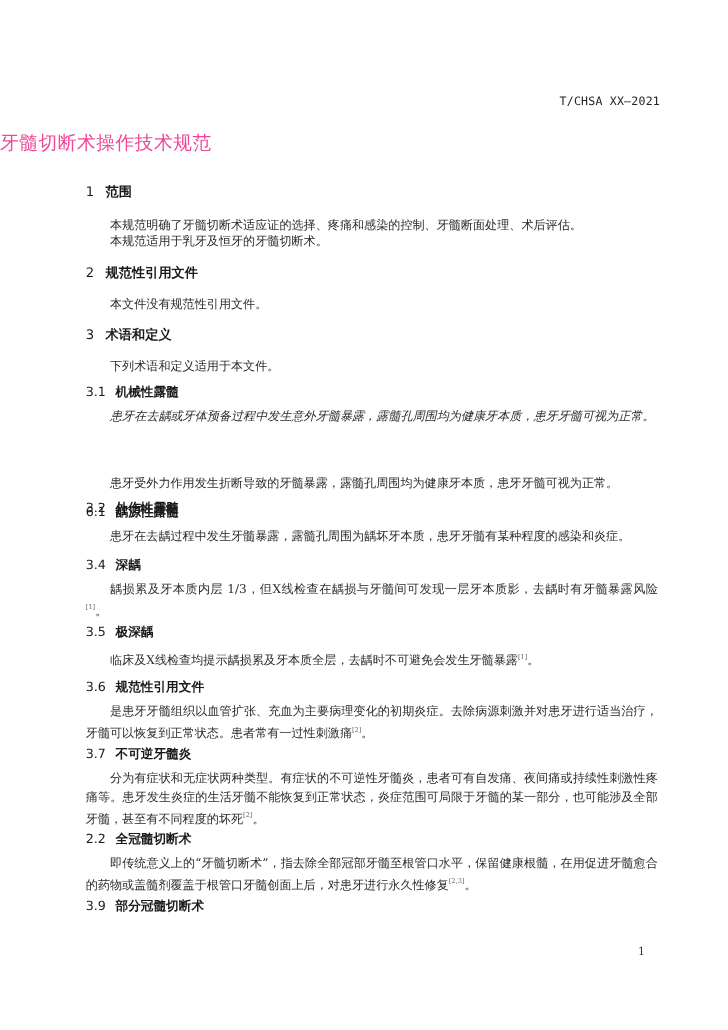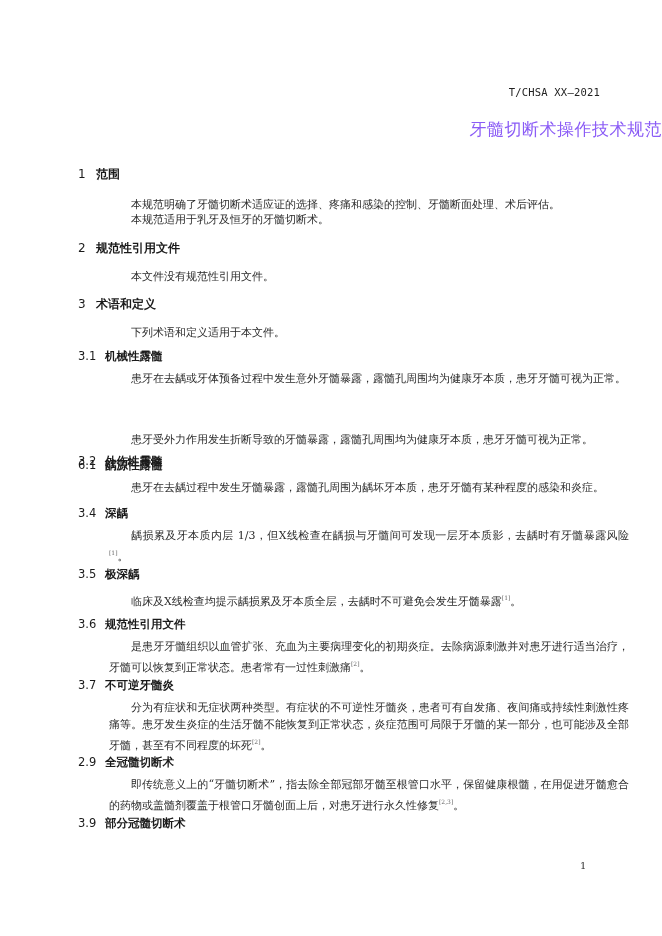--- a/index.html
+++ b/index.html
@@ -1,23 +1,23 @@
 <!DOCTYPE html>
 <html><head>
 <meta charset="utf-8">
 <style>
   html, body { margin:0; padding:0; background:#ffffff; }
   body { width:662px; height:936px; position:relative; overflow:hidden; color:#1a1a1a; }
   .doc-code { position:absolute; top:86px; right:62px; font-family:"DejaVu Sans Mono", monospace; font-size:10.5px; letter-spacing:0.2px; color:#222; }
-  .doc-title { position:absolute; top:118px; left:0; width:662px; text-align:right; font-family:"DejaVu Sans", sans-serif; font-size:17px; color:#8b5cf6; letter-spacing:0.5px; }
+  .doc-title { position:absolute; top:118px; left:0; width:662px; text-align:left; font-family:"DejaVu Sans", sans-serif; font-size:17px; color:#ec4899; letter-spacing:0.5px; }
   .h1 { position:absolute; left:78px; font-family:"DejaVu Sans", sans-serif; font-size:12px; font-weight:bold; color:#1a1a1a; }
   .h1 .num { display:inline-block; width:18px; font-weight:normal; }
   .h2 { position:absolute; left:78px; font-family:"DejaVu Sans", sans-serif; font-size:11.5px; font-weight:bold; color:#1a1a1a; }
   .h2 .num { display:inline-block; width:27px; font-weight:normal; }
-  .p { position:absolute; left:78px; width:520px; font-family:"DejaVu Serif", serif; font-size:11px; line-height:17px; color:#2a2a2a; text-indent:22px; text-align:justify;margin-left:31px; }
+  .p { position:absolute; left:78px; width:520px; font-family:"DejaVu Serif", serif; font-size:11px; line-height:17px; color:#2a2a2a; text-indent:22px; text-align:justify; }
   sup { font-size:6px; vertical-align:5px; color:#666; }
   .page-num { position:absolute; top:860px; left:580px; font-family:"DejaVu Serif", serif; font-size:10px; color:#333; }
 </style>
 </head>
 <body>
 
 <div class="doc-code">T/CHSA XX—2021</div>
 <div class="doc-title">牙髓切断术操作技术规范</div>
 
 <div class="h1" style="top:166px;">
@@ -32,21 +32,21 @@
 <div class="p" style="top:268px;">本文件没有规范性引用文件。</div>
 
 <div class="h1" style="top:296px;">
   <span class="num">3</span><span>术语和定义</span>
 </div>
 <div class="p" style="top:324px;">下列术语和定义适用于本文件。</div>
 
 <div class="h2" style="top:349px;">
   <span class="num">3.1</span><span>机械性露髓</span>
 </div>
-<div class="p" style="top:370px;">患牙在去龋或牙体预备过程中发生意外牙髓暴露，露髓孔周围均为健康牙本质，患牙牙髓可视为正常。</div>
+<div class="p" style="top:370px;font-style:italic;">患牙在去龋或牙体预备过程中发生意外牙髓暴露，露髓孔周围均为健康牙本质，患牙牙髓可视为正常。</div>
 
 <div class="h2" style="top:410px;margin-top:44px;">
   <span class="num">3.2</span><span>外伤性露髓</span>
 </div>
 <div class="p" style="top:431px;">患牙受外力作用发生折断导致的牙髓暴露，露髓孔周围均为健康牙本质，患牙牙髓可视为正常。</div>
 
 <div class="h2" style="top:458px;">
   <span class="num">6.1</span><span>龋源性露髓</span>
 </div>
 <div class="p" style="top:479px;">患牙在去龋过程中发生牙髓暴露，露髓孔周围为龋坏牙本质，患牙牙髓有某种程度的感染和炎症。</div>
@@ -65,21 +65,21 @@
   <span class="num">3.6</span><span>规范性引用文件</span>
 </div>
 <div class="p" style="top:638px;"><span>是患牙牙髓组织以血管扩张、充血为主要病理变化的初期炎症。去除病源刺激并对患牙进行适当治疗，牙髓可以恢复到正常状态。患者常有一过性刺激痛</span><sup>[2]</sup><span>。</span></div>
 
 <div class="h2" style="top:678px;">
   <span class="num">3.7</span><span>不可逆牙髓炎</span>
 </div>
 <div class="p" style="top:699px;"><span>分为有症状和无症状两种类型。有症状的不可逆性牙髓炎，患者可有自发痛、夜间痛或持续性刺激性疼痛等。患牙发生炎症的生活牙髓不能恢复到正常状态，炎症范围可局限于牙髓的某一部分，也可能涉及全部牙髓，甚至有不同程度的坏死</span><sup>[2]</sup><span>。</span></div>
 
 <div class="h2" style="top:755px;">
-  <span class="num">2.9</span><span>全冠髓切断术</span>
+  <span class="num">2.2</span><span>全冠髓切断术</span>
 </div>
 <div class="p" style="top:776px;"><span>即传统意义上的“牙髓切断术”，指去除全部冠部牙髓至根管口水平，保留健康根髓，在用促进牙髓愈合的药物或盖髓剂覆盖于根管口牙髓创面上后，对患牙进行永久性修复</span><sup>[2,3]</sup><span>。</span></div>
 
 <div class="h2" style="top:816px;">
   <span class="num">3.9</span><span>部分冠髓切断术</span>
 </div>
 
 <div class="page-num">1</div>
 
 </body></html>

